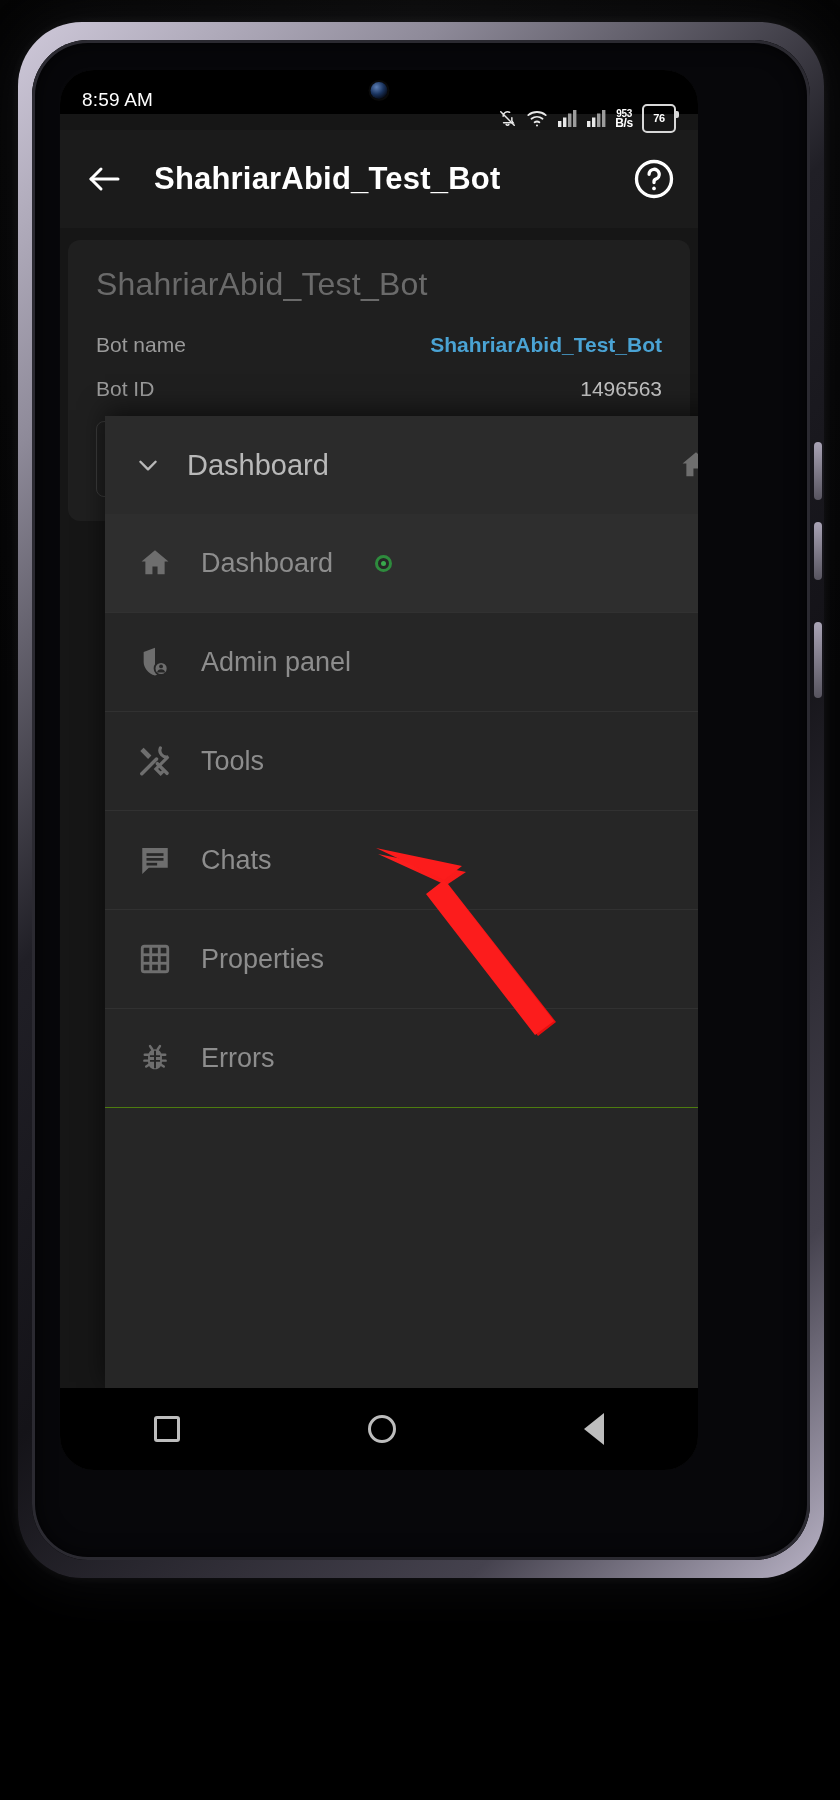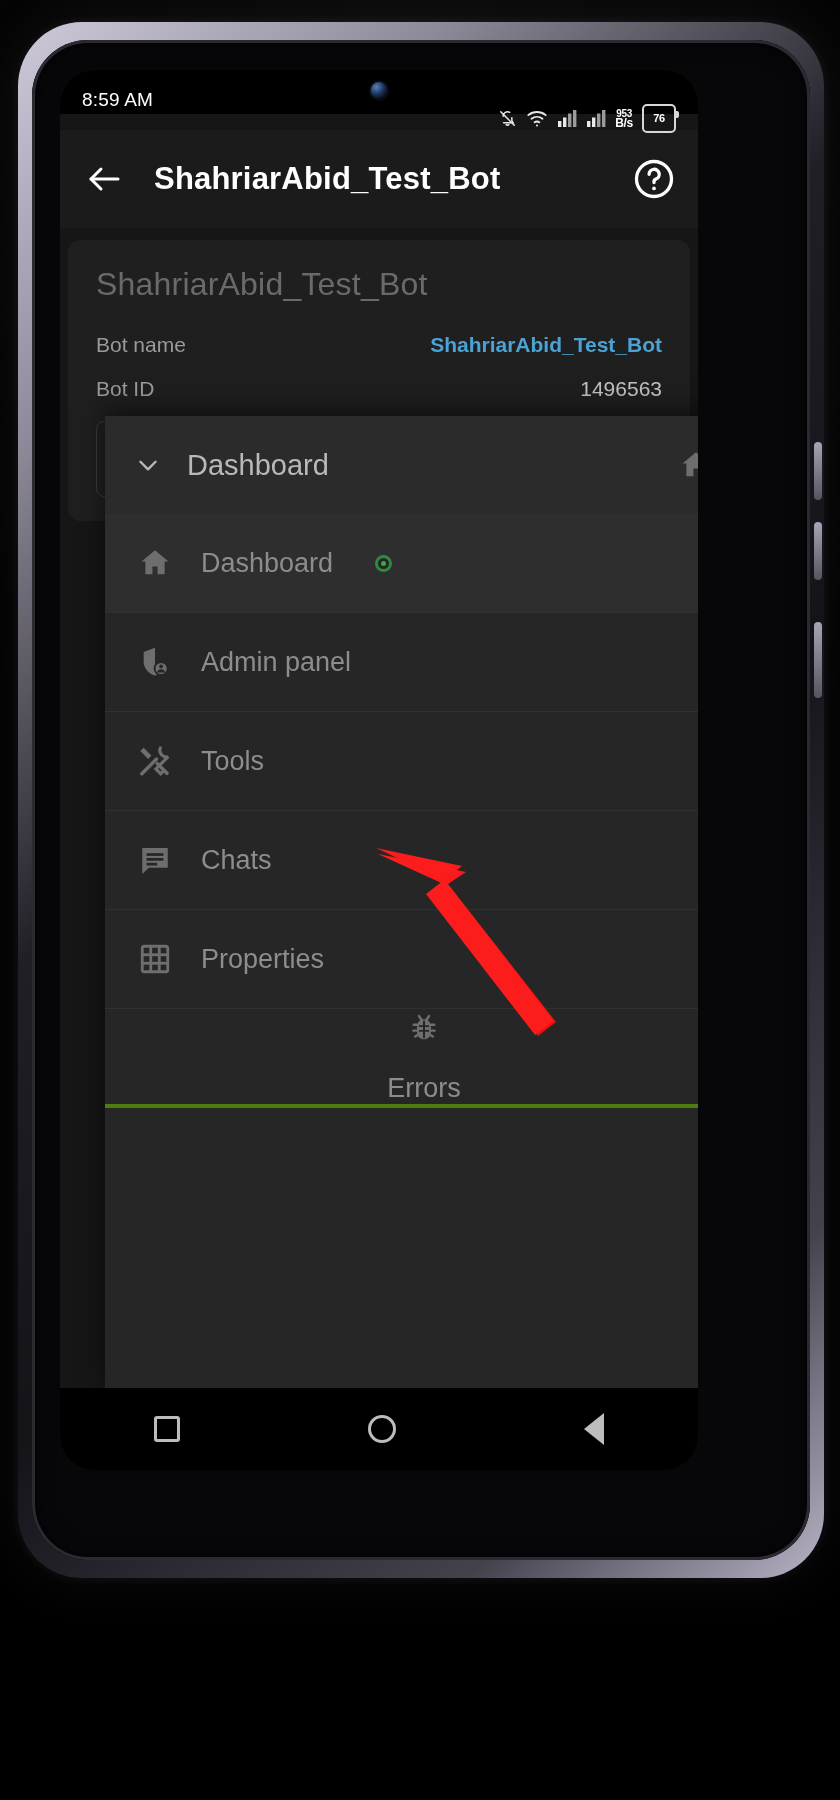--- a/index.html
+++ b/index.html
@@ -328,21 +328,21 @@
               <rect x="3" y="3" width="18" height="18" rx="1.5"></rect>
               <line x1="9" y1="3" x2="9" y2="21"></line>
               <line x1="15" y1="3" x2="15" y2="21"></line>
               <line x1="3" y1="9" x2="21" y2="9"></line>
               <line x1="3" y1="15" x2="21" y2="15"></line>
             </svg>
           </span>
           <span class="mi-label">Properties</span>
         </div>
 
-        <div class="menu-item" style="border-bottom:4px solid #4d7c0f;flex-direction:column;">
+        <div class="menu-item" style="border-bottom:1px solid #4d7c0f;">
           <span class="mi-icon">
             <svg width="32" height="34" viewBox="0 0 24 24">
               <path d="M8.3 3.1 10 5.6M15.7 3.1 14 5.6" stroke="#6e6e6e" stroke-width="1.9" stroke-linecap="round" fill="none"></path>
               <path d="M12 5.4c3.1 0 5.2 2.3 5.2 5.6v3.6c0 3.4-2.1 5.9-5.2 5.9s-5.2-2.5-5.2-5.9V11c0-3.3 2.1-5.6 5.2-5.6z" fill="#6e6e6e"></path>
               <path d="M4.3 9.6h3.2M16.5 9.6h3.2M4 14h3.3M16.7 14h3.3M5.4 18.4l2.4-1.6M16.2 16.8l2.4 1.6" stroke="#6e6e6e" stroke-width="1.8" stroke-linecap="round" fill="none"></path>
               <path d="M12 6.6v13" stroke="#262626" stroke-width="1.5"></path>
               <path d="M8.2 10.6h7.6M8.2 14.2h7.6" stroke="#262626" stroke-width="1.4"></path>
             </svg>
           </span>
           <span class="mi-label">Errors</span>

